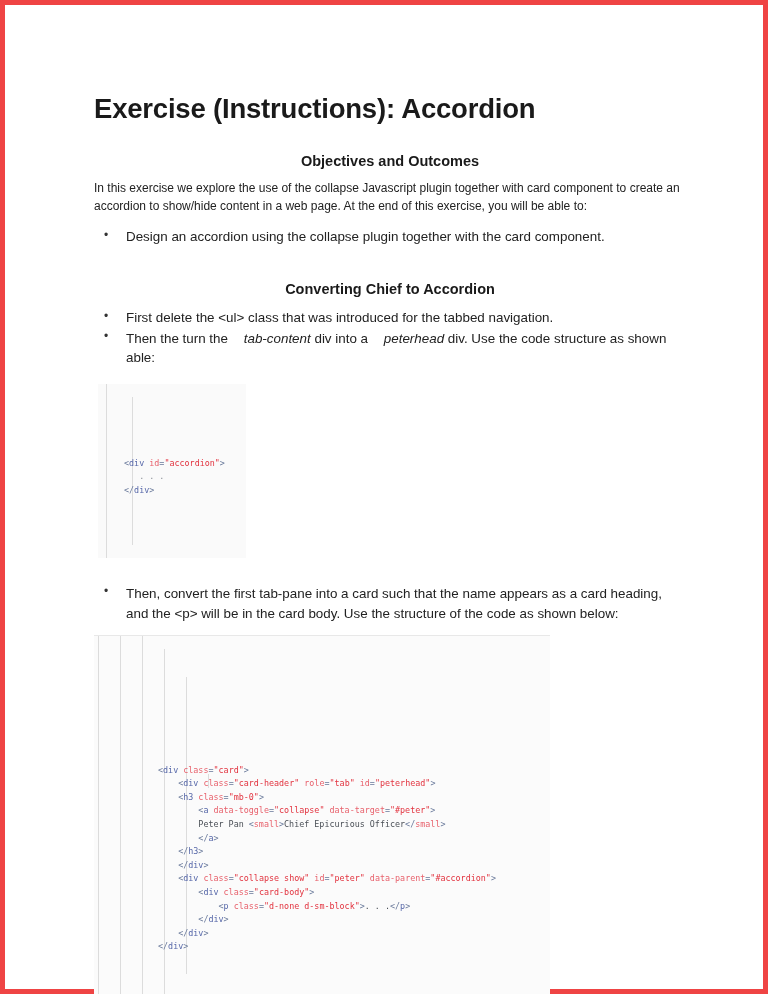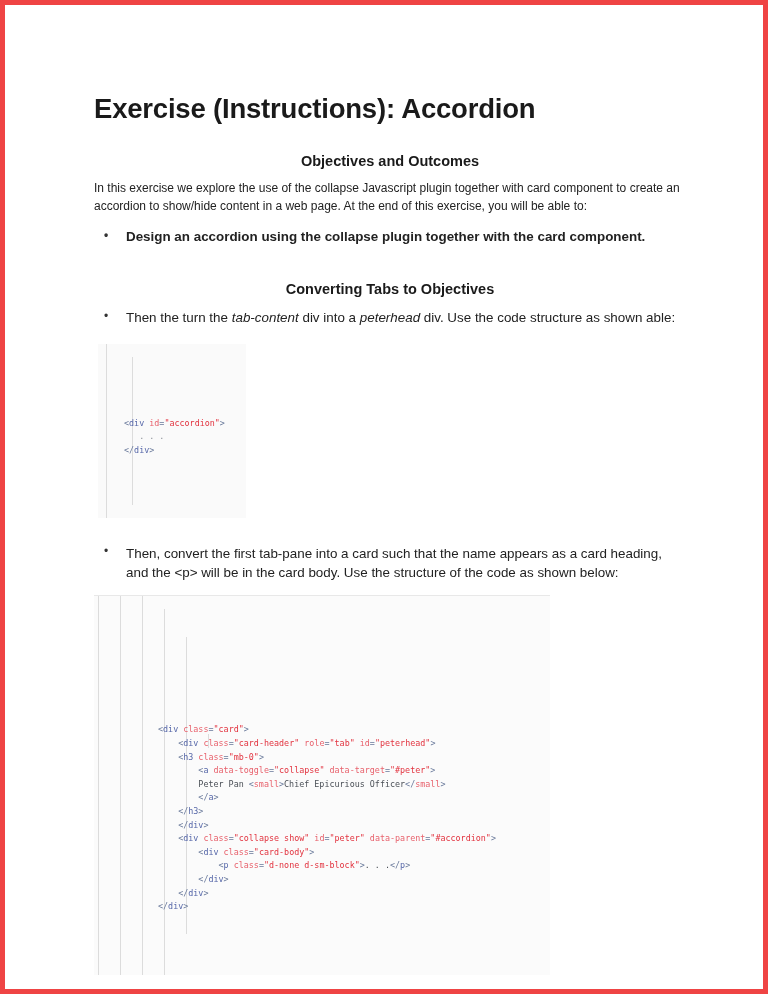--- a/index.html
+++ b/index.html
@@ -78,26 +78,26 @@
   ul.bullets > li::before {
     content: "\2022";
     position: absolute;
     left: 10px;
     top: -0.5px;
     font-size: 12px;
     color: #333333;
   }
   ul.bullets.single > li {
     margin-bottom: 0;
-    font-weight: bold;
   }
   .list-gap-top { margin-top: 18px; }
 
   em.ital {
     font-style: italic;
+    margin-left: 12px;
   }
 
   
   .code-block {
     font-family: "DejaVu Sans Mono", "Liberation Mono", monospace;
     font-size: 8.4px;
     line-height: 1.62;
     background: #fbfbfb;
     color: #50555c;
     white-space: pre;
@@ -158,23 +158,24 @@
     <h1 class="doc-title">Exercise (Instructions): Accordion</h1>
 
     <h2 class="section-title">Objectives and Outcomes</h2>
 
     <p class="body-text">In this exercise we explore the use of the collapse Javascript plugin together with card component to create an accordion to show/hide content in a web page. At the end of this exercise, you will be able to:</p>
 
     <ul class="bullets single list-gap-top">
       <li>Design an accordion using the collapse plugin together with the card component.</li>
     </ul>
 
-    <h2 class="section-title spaced-top">Converting Tabs to Objectives</h2>
+    <h2 class="section-title spaced-top">Converting Chief to Accordion</h2>
 
     <ul class="bullets">
+      <li>First delete the &lt;ul&gt; class that was introduced for the tabbed navigation.</li>
       <li><span>Then the turn the </span><em class="ital">tab-content</em><span> div into a </span><em class="ital">peterhead</em><span> div. Use the code structure as shown able:</span></li>
     </ul>
 
     <div class="code-block" id="code-block-1">
       <div class="guide" style="left:8px;"></div>
       <div class="guide" style="left:34px; top:13px; bottom:13px;"></div>
       <div class="code-inner">
 <span class="ln"><span class="t-punct">&lt;</span><span class="t-tag">div</span> <span class="t-attr">id</span><span class="t-punct">=</span><span class="t-str">"accordion"</span><span class="t-punct">&gt;</span></span><span class="ln">   <span class="t-dots">. . .</span></span><span class="ln"><span class="t-punct">&lt;/</span><span class="t-tag">div</span><span class="t-punct">&gt;</span></span>
       </div>
     </div>

